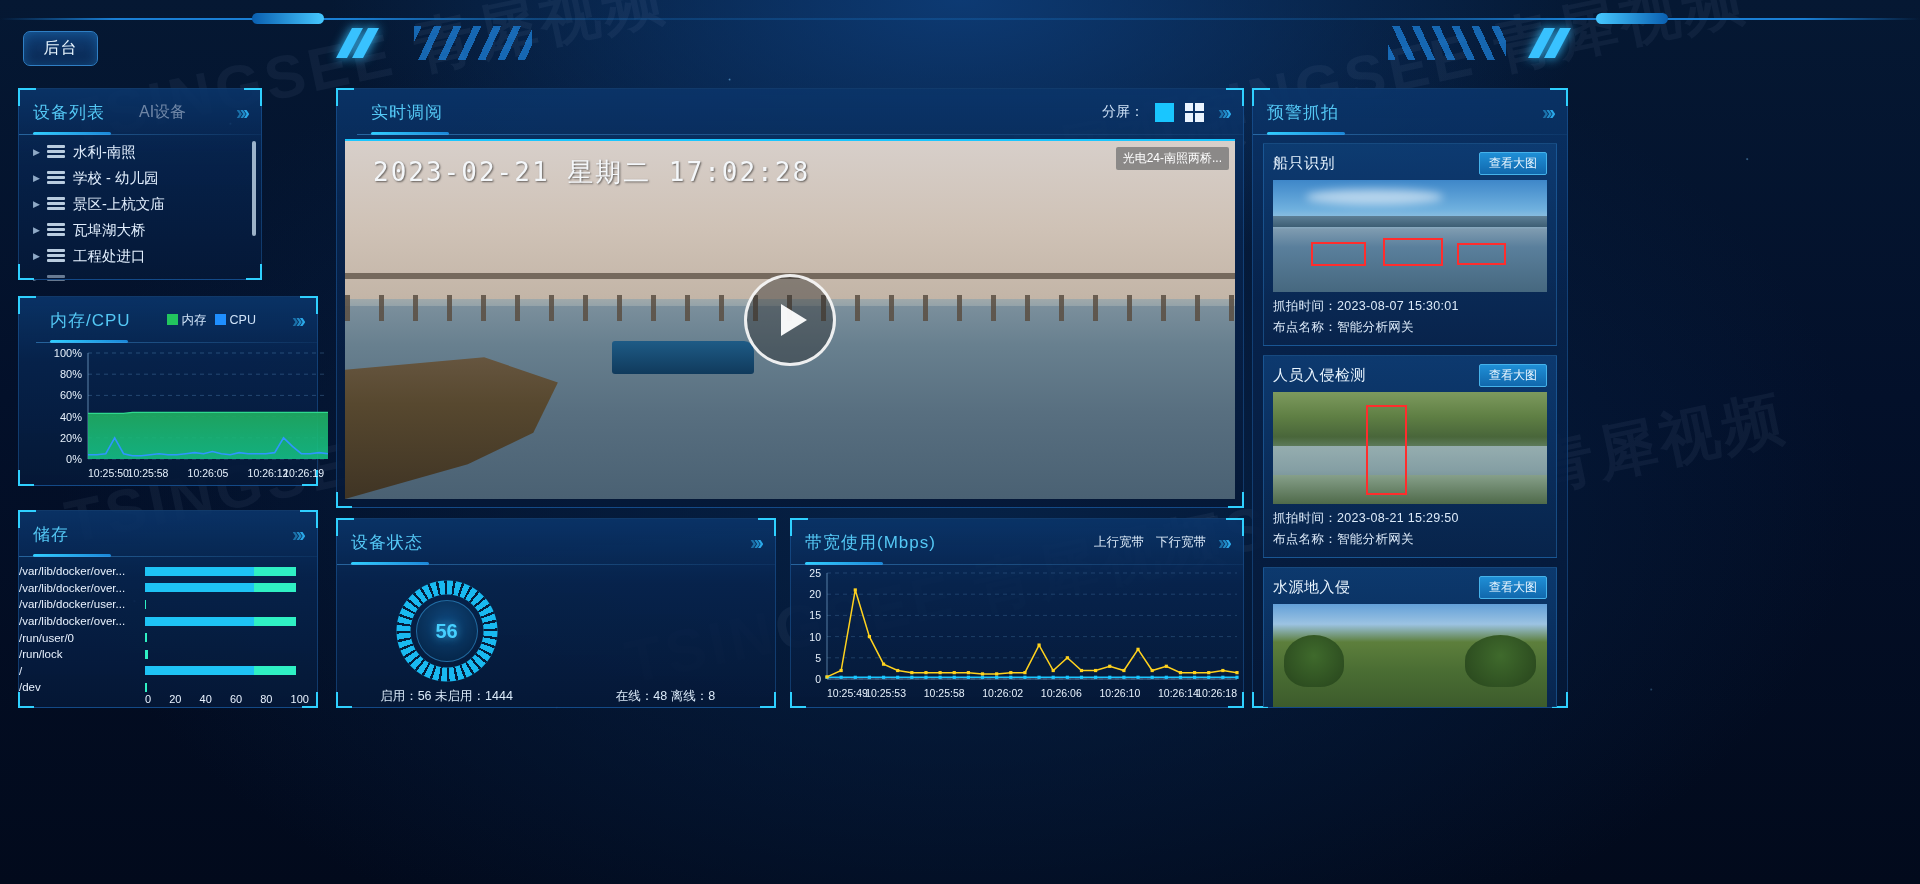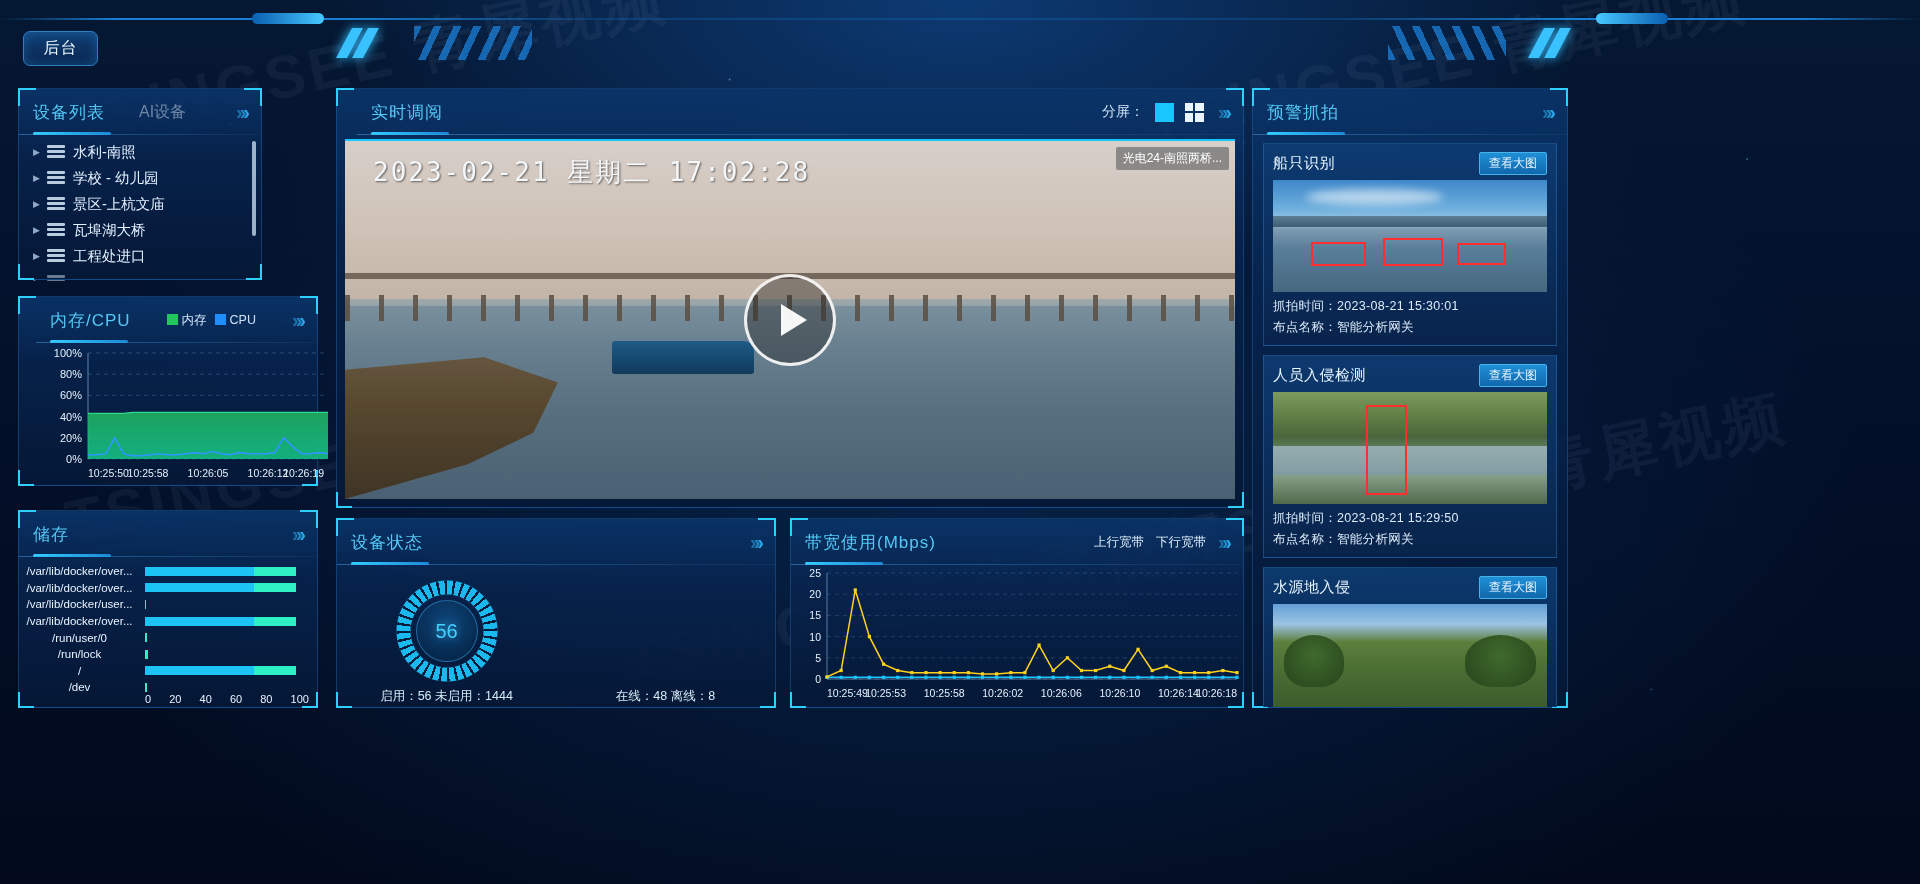--- a/index.html
+++ b/index.html
@@ -115,21 +115,21 @@
   #memcpu{left:18px; top:296px; width:300px; height:190px;padding-left:17px;}
   .legend{margin-left:auto; display:flex; align-items:center; gap:8px; font-size:12.5px; color:#cfe2f7;}
   .legend .sw{width:11px; height:11px; display:inline-block; margin-right:4px; vertical-align:-1px;}
   .mem-body{position:relative; height:142px;}
 
   
   #storage{left:18px; top:510px; width:300px; height:198px;}
   .sto-body{position:relative; height:150px;}
   .sto-rows{position:absolute; left:0; right:8px; top:6px; bottom:22px;}
   .sto-row{display:flex; align-items:center; height:16.6px;}
-  .sto-lab{width:126px; text-align:center; font-size:11.5px; color:#eaf3ff; padding-right:5px; white-space:nowrap;}
+  .sto-lab{width:126px; text-align:left; font-size:11.5px; color:#eaf3ff; padding-right:5px; white-space:nowrap;}
   .sto-track{position:relative; flex:1; height:9px;}
   .sto-bar{position:absolute; left:0; top:0; height:9px;
     background:linear-gradient(90deg,#1ec3f5 0%, #1ec3f5 72%, #2ff0c4 72%, #2ff0c4 100%);}
   .sto-x{position:absolute; left:126px; right:8px; bottom:2px; display:flex;
     justify-content:space-between; font-size:11px; color:#eaf3ff;}
 
   
   #live{left:336px; top:88px; width:908px; height:420px;padding-left:20px;}
   .live-split{margin-left:auto; display:flex; align-items:flex-start; gap:11px; font-size:14px; color:#cfe2f7;}
   .sq1{width:19px; height:19px; background:#19c6ff; cursor:pointer;}
@@ -173,21 +173,21 @@
             mask:radial-gradient(circle, transparent 36px, #000 37px, #000 50px, transparent 51px);}
   .gauge .ticks{position:absolute; inset:0; border-radius:50%;
     background:repeating-conic-gradient(rgba(3,20,46,.0) 0deg 7deg, rgba(6,28,58,1) 7deg 10deg);
     -webkit-mask:radial-gradient(circle, transparent 36px, #000 37px, #000 50px, transparent 51px);
             mask:radial-gradient(circle, transparent 36px, #000 37px, #000 50px, transparent 51px);}
   .gauge .inner{position:absolute; left:50%; top:50%; width:62px; height:62px; margin:-31px 0 0 -31px;
     border-radius:50%; background:radial-gradient(circle at 50% 35%, #0e3f72, #062banana);
     background:radial-gradient(circle at 50% 35%, #0f4579 0%, #062a50 70%, #04203f 100%);
     border:1px solid rgba(60,170,240,.5);
     display:flex; align-items:center; justify-content:center;
-    font-size:20px; color:#46d0ff; font-weight:normal; text-shadow:0 0 8px rgba(60,200,255,.7);}
+    font-size:20px; color:#46d0ff; font-weight:bold; text-shadow:0 0 8px rgba(60,200,255,.7);}
   .gauge-cap{position:absolute; bottom:2px; left:0; right:0; text-align:center;
     font-size:12.5px; color:#dbeaf9;}
   .gcol{position:relative; width:50%; height:142px;}
   .gcol .gauge{position:absolute; left:50%; top:14px; margin-left:-52px;}
 
   
   #bw{left:790px; top:518px; width:454px; height:190px;}
   .bw-legend{margin-left:auto; display:flex; gap:12px; font-size:12.5px; color:#dceaf8;}
   .bw-body{position:relative; height:142px;}
 
@@ -643,21 +643,21 @@
         </div>
         <div class="al-img">
           <div class="sc-lake">
             <div class="cloud"></div>
             <div class="hill"></div>
           </div>
           <div class="bx" style="left:14%; top:55%; width:20%; height:22%;"></div>
           <div class="bx" style="left:40%; top:52%; width:22%; height:25%;"></div>
           <div class="bx" style="left:67%; top:56%; width:18%; height:20%;"></div>
         </div>
-        <div class="al-meta"><span>抓拍时间：</span><span>2023-08-21 15:30:01</span></div>
+        <div class="al-meta"><span>抓拍时间：</span><span>2023-08-07 15:30:01</span></div>
         <div class="al-meta"><span>布点名称：</span><span>智能分析网关</span></div>
       </div>
 
       <div class="al-card">
         <div class="al-top">
           <div class="al-name">人员入侵检测</div>
           <div class="al-btn">查看大图</div>
         </div>
         <div class="al-img">
           <div class="sc-river">

